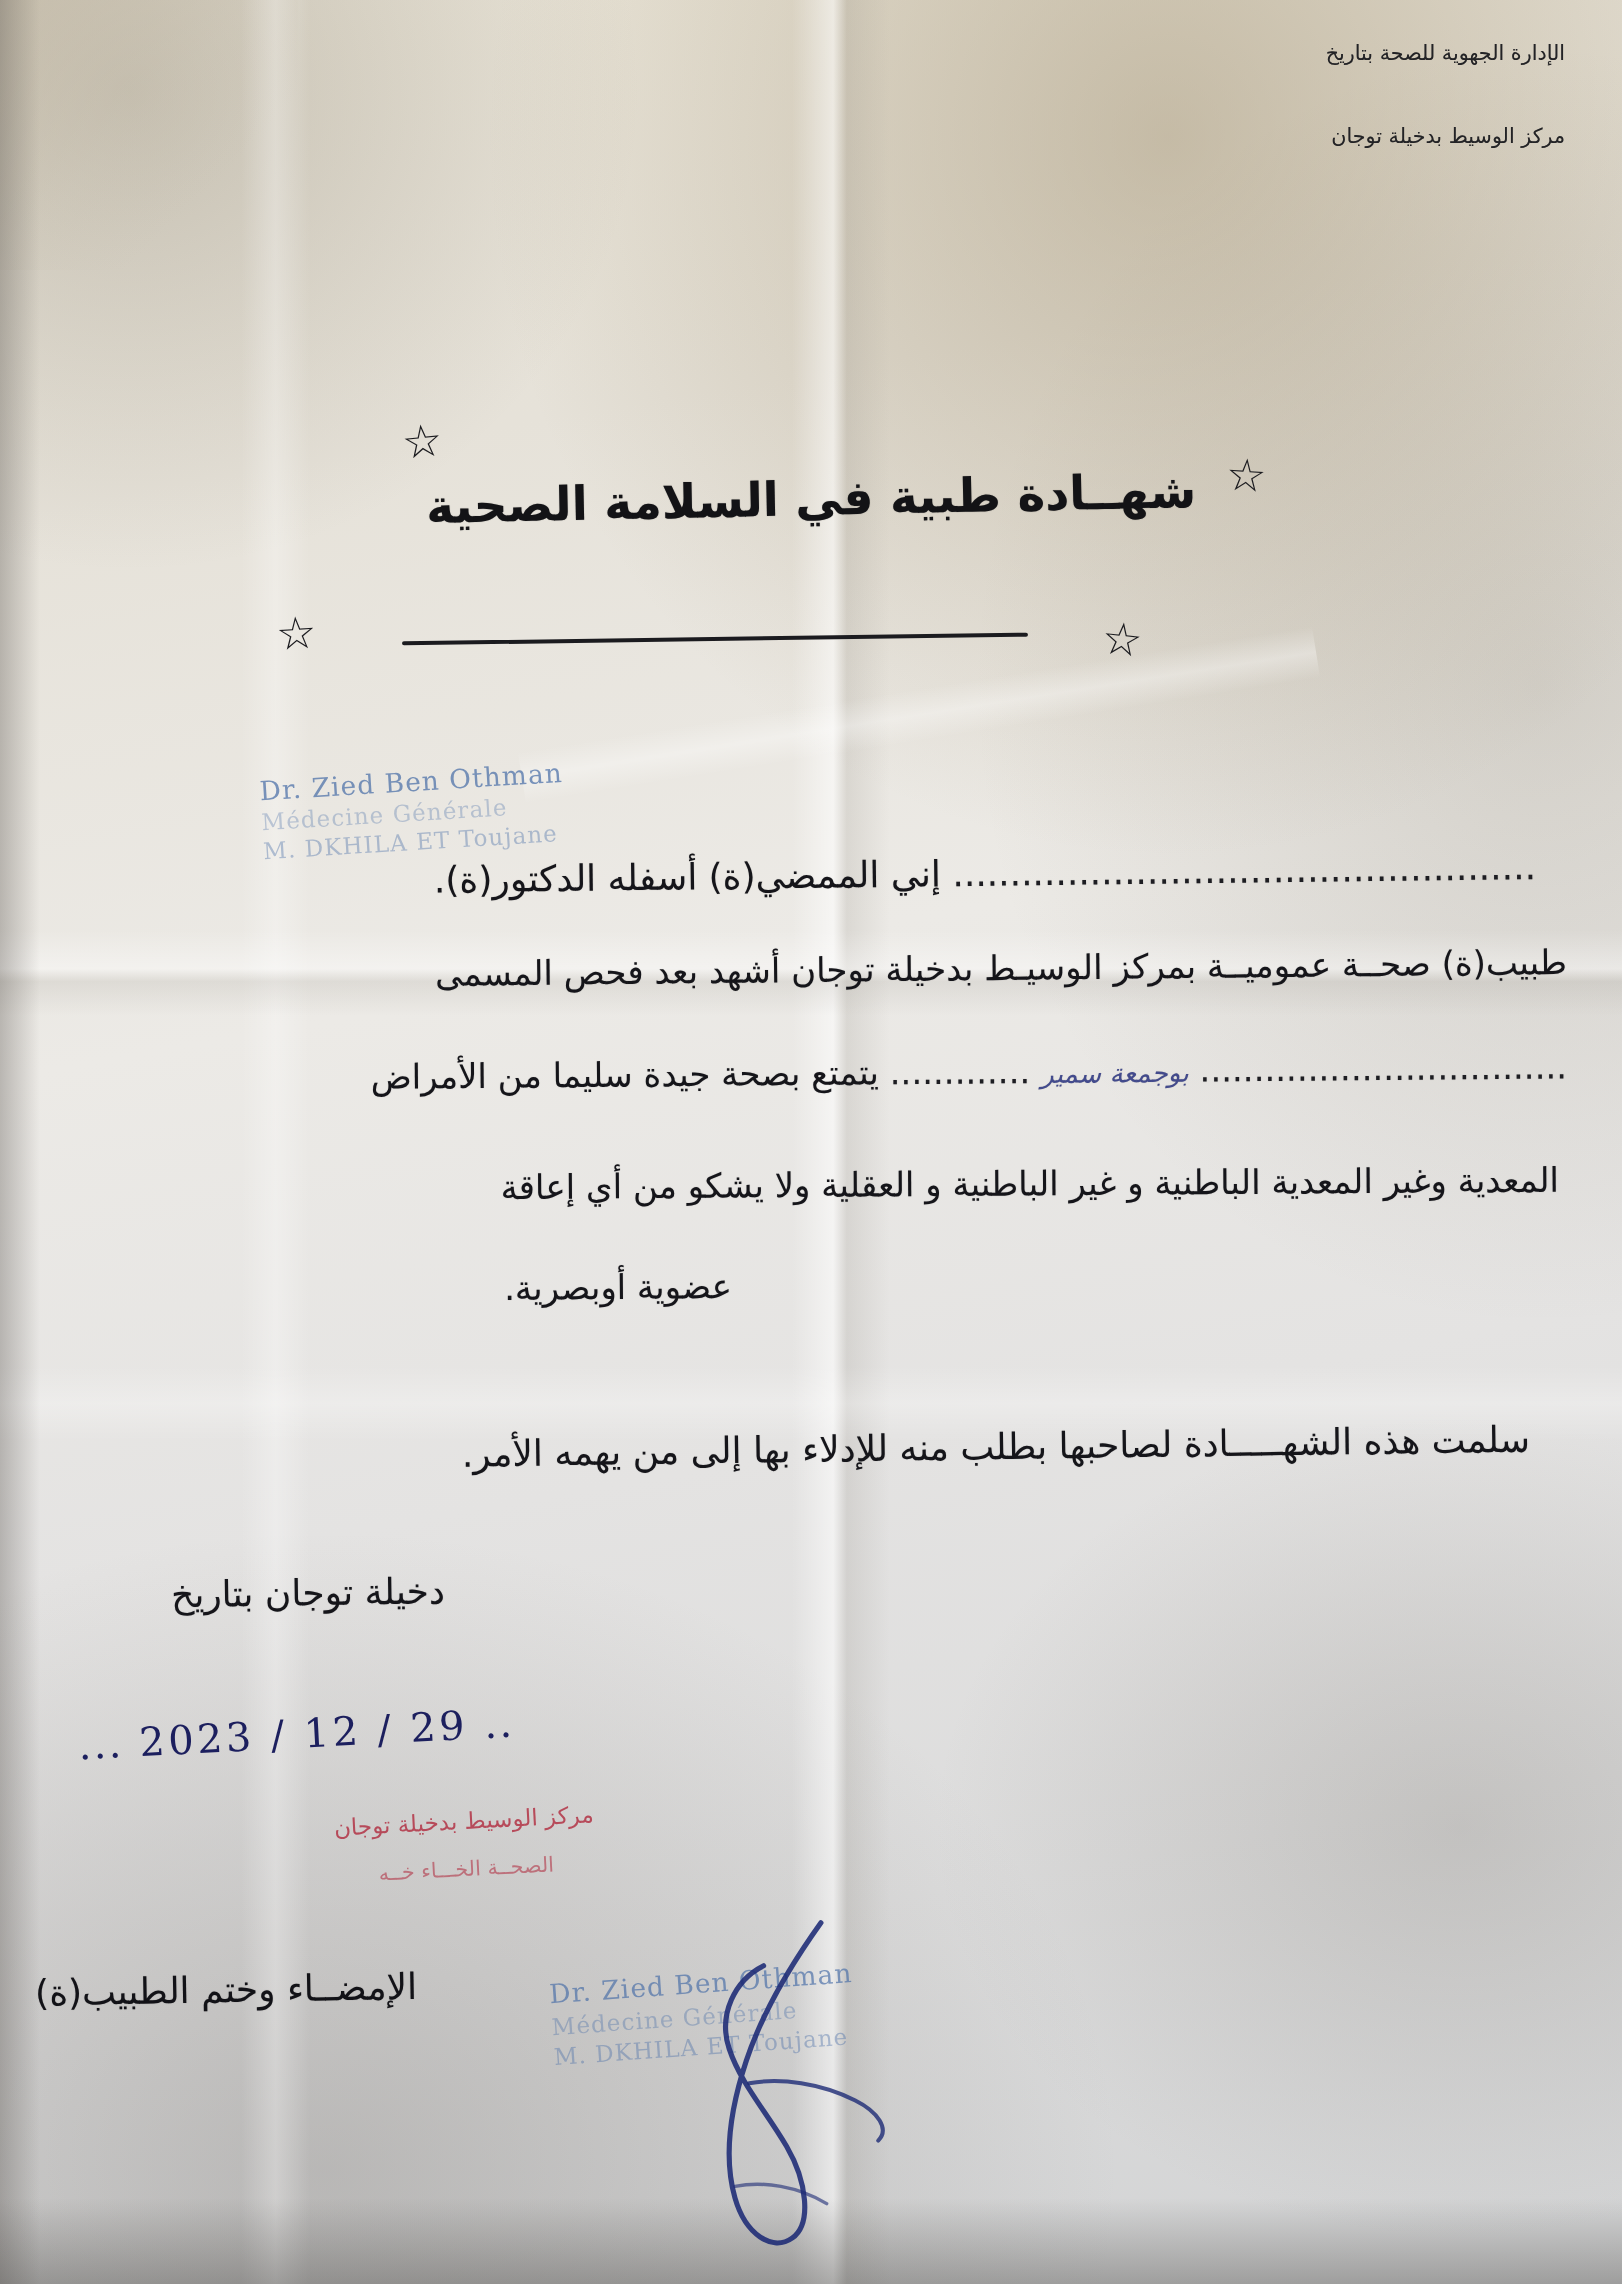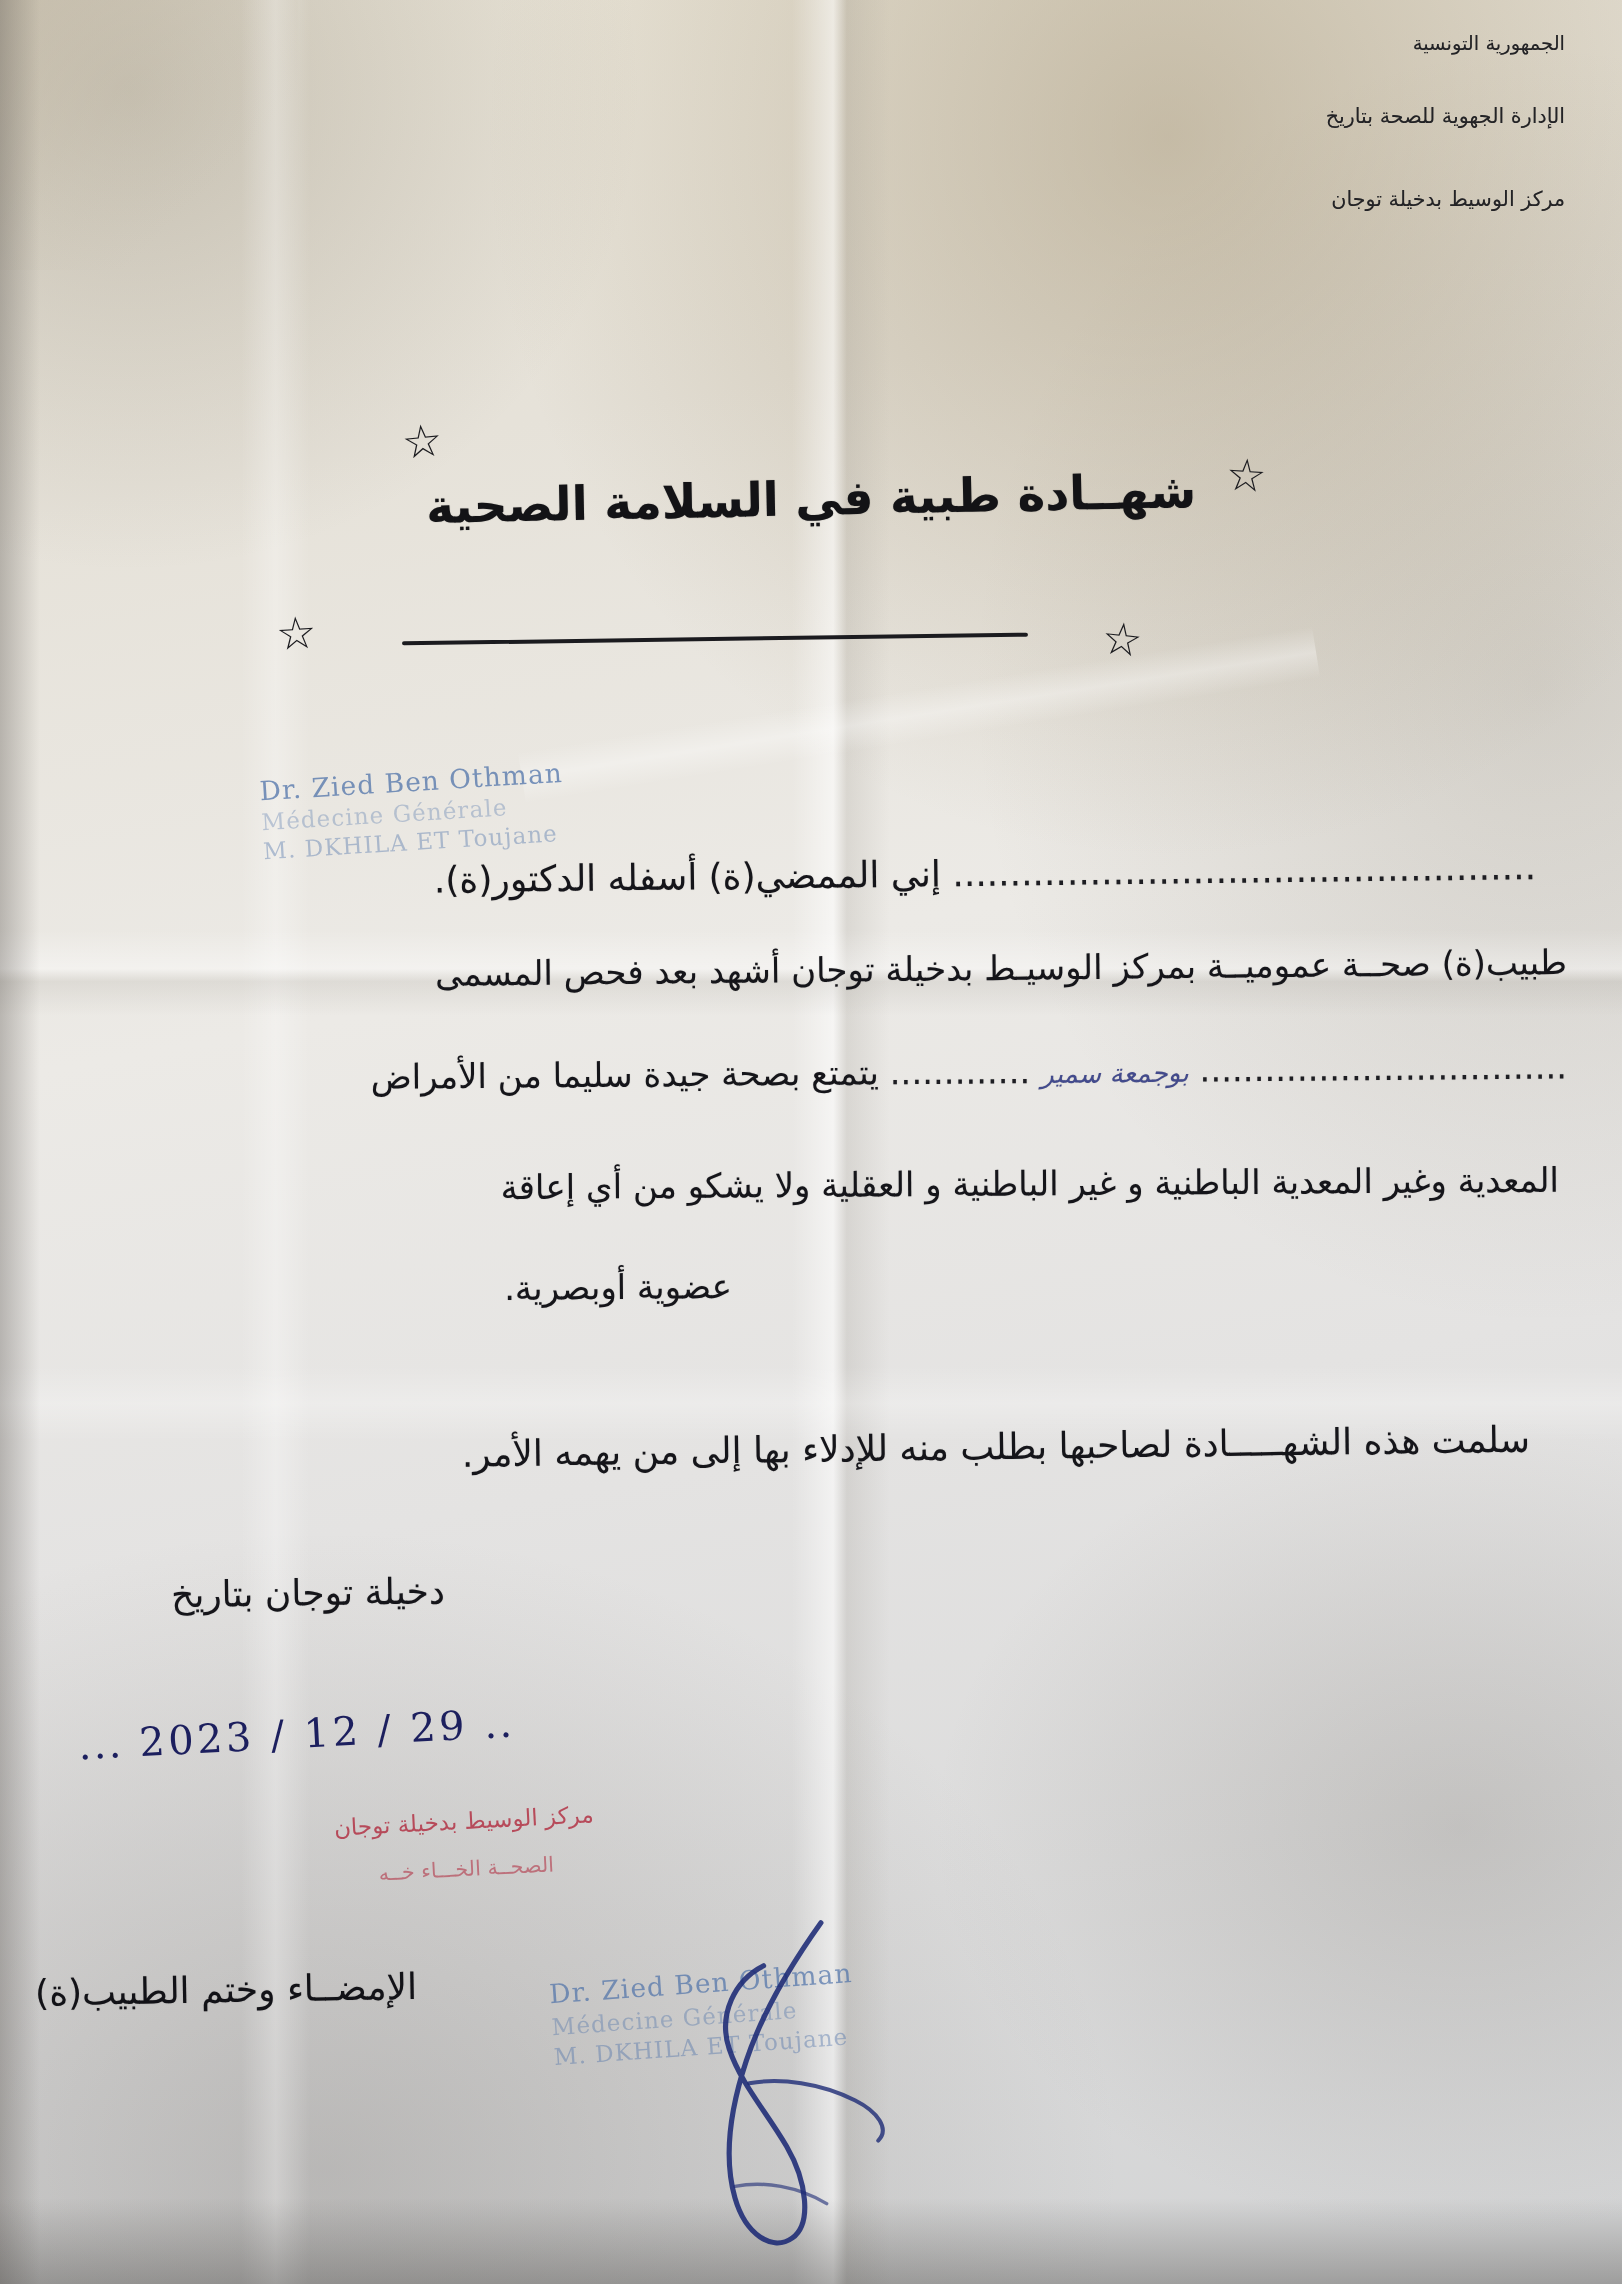--- a/index.html
+++ b/index.html
@@ -262,21 +262,20 @@
   <div class="crease crease-corner"></div>
   <div class="crease crease-v1"></div>
   <div class="crease crease-v2"></div>
   <div class="crease crease-h1"></div>
   <div class="crease crease-h2"></div>
   <div class="crease crease-d1"></div>
   <div class="crease edge-shadow-left"></div>
   <div class="crease edge-shadow-bottom"></div>
 
   <div class="header-block">
-    <div class="ar hline l1">الجمهورية التونسية</div>
     <div class="ar hline l3">الإدارة الجهوية للصحة بتاريخ</div>
     <div class="ar hline l4">مركز الوسيط بدخيلة توجان</div>
   </div>
 
   <span class="star star-1">☆</span>
   <span class="star star-2">☆</span>
   <span class="star star-3">☆</span>
   <span class="star star-4">☆</span>
 
   <div class="title-wrap">

